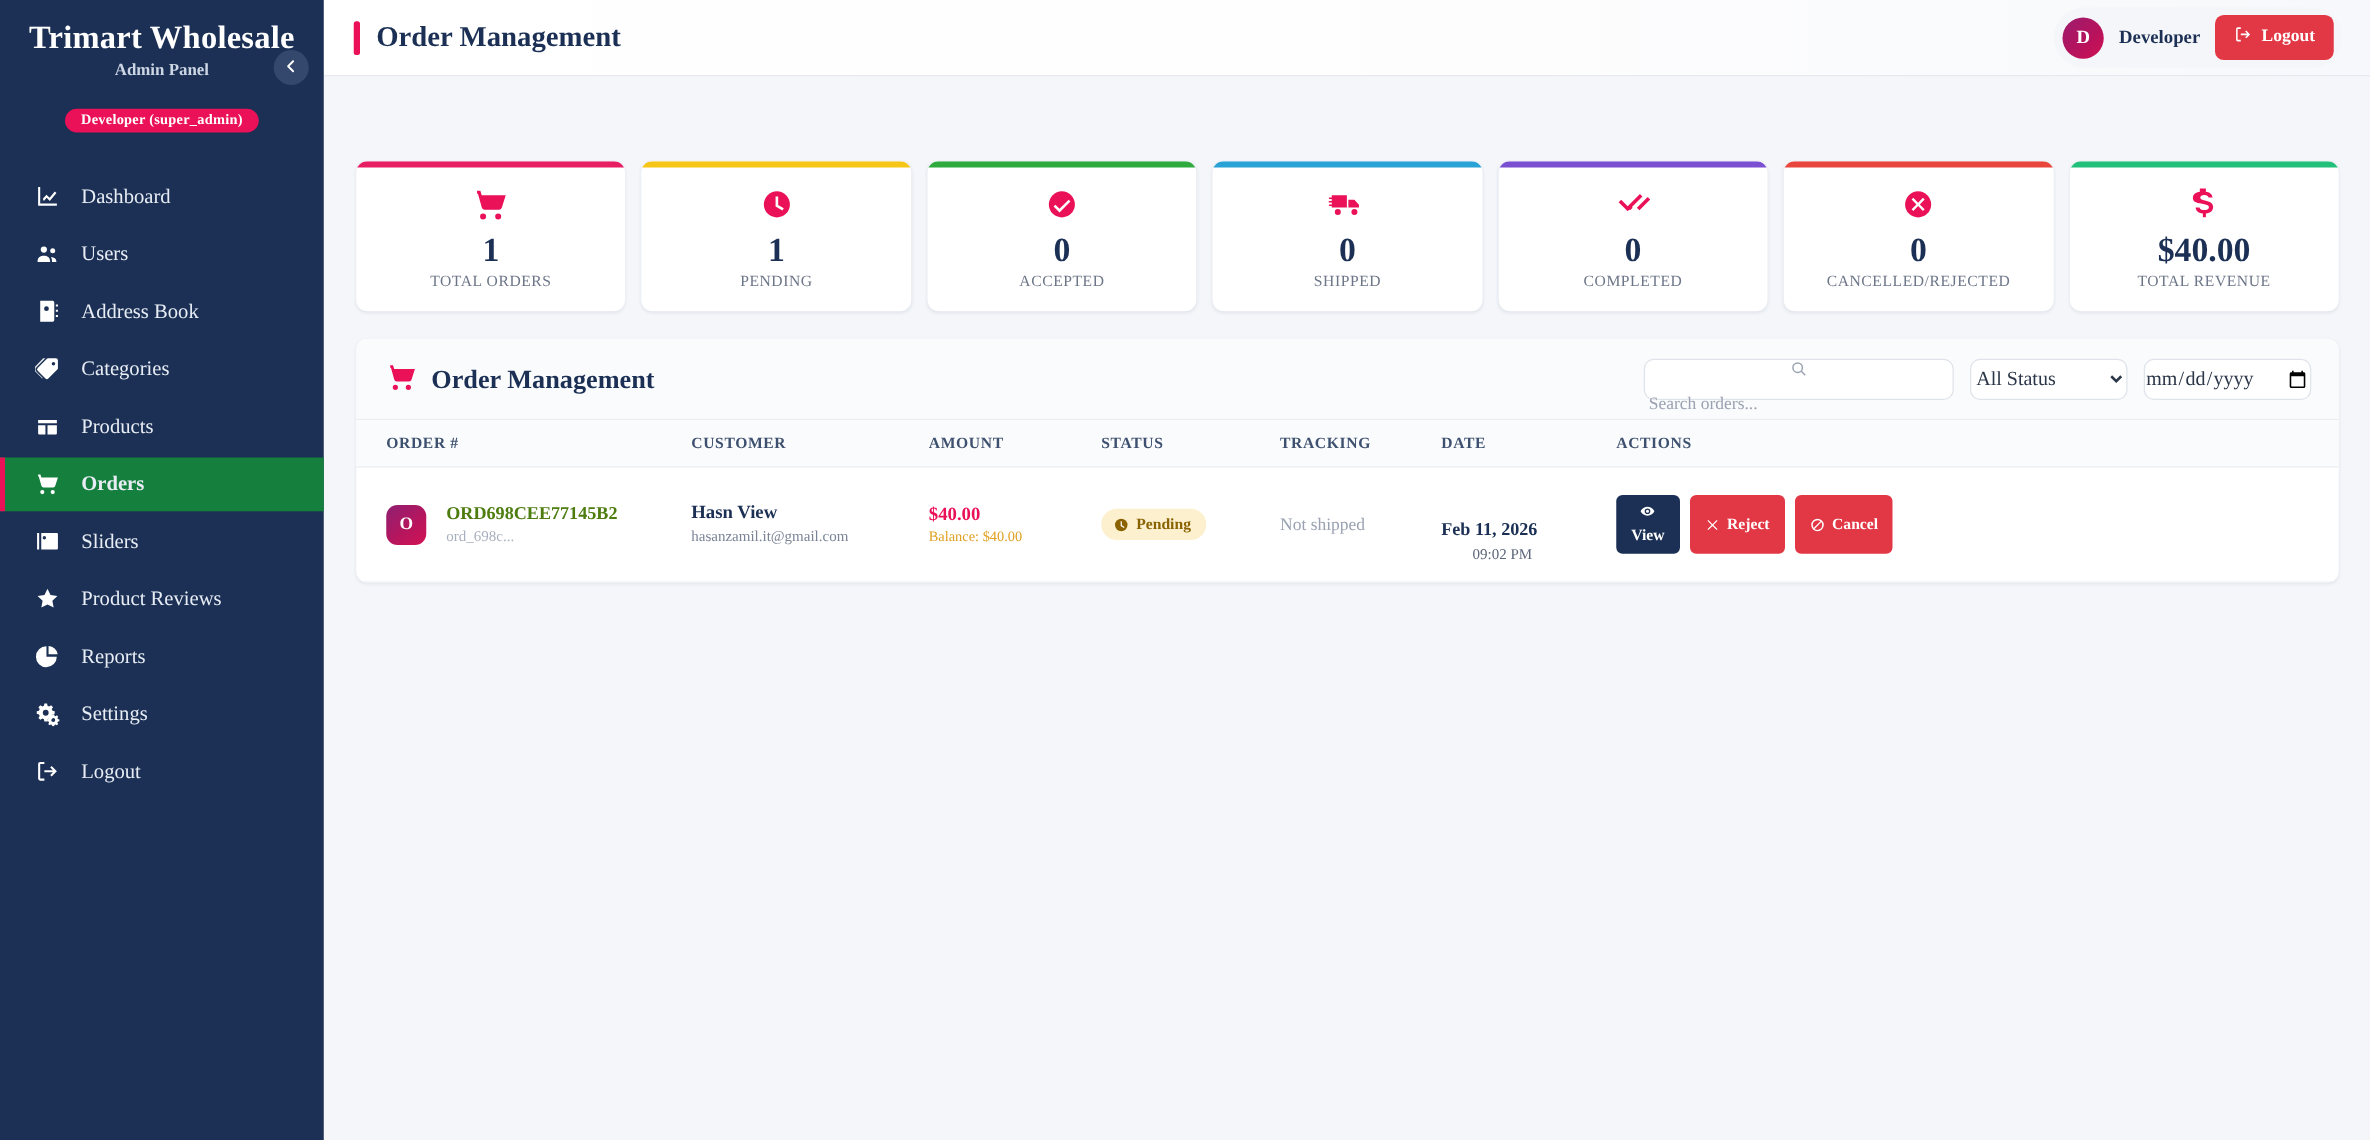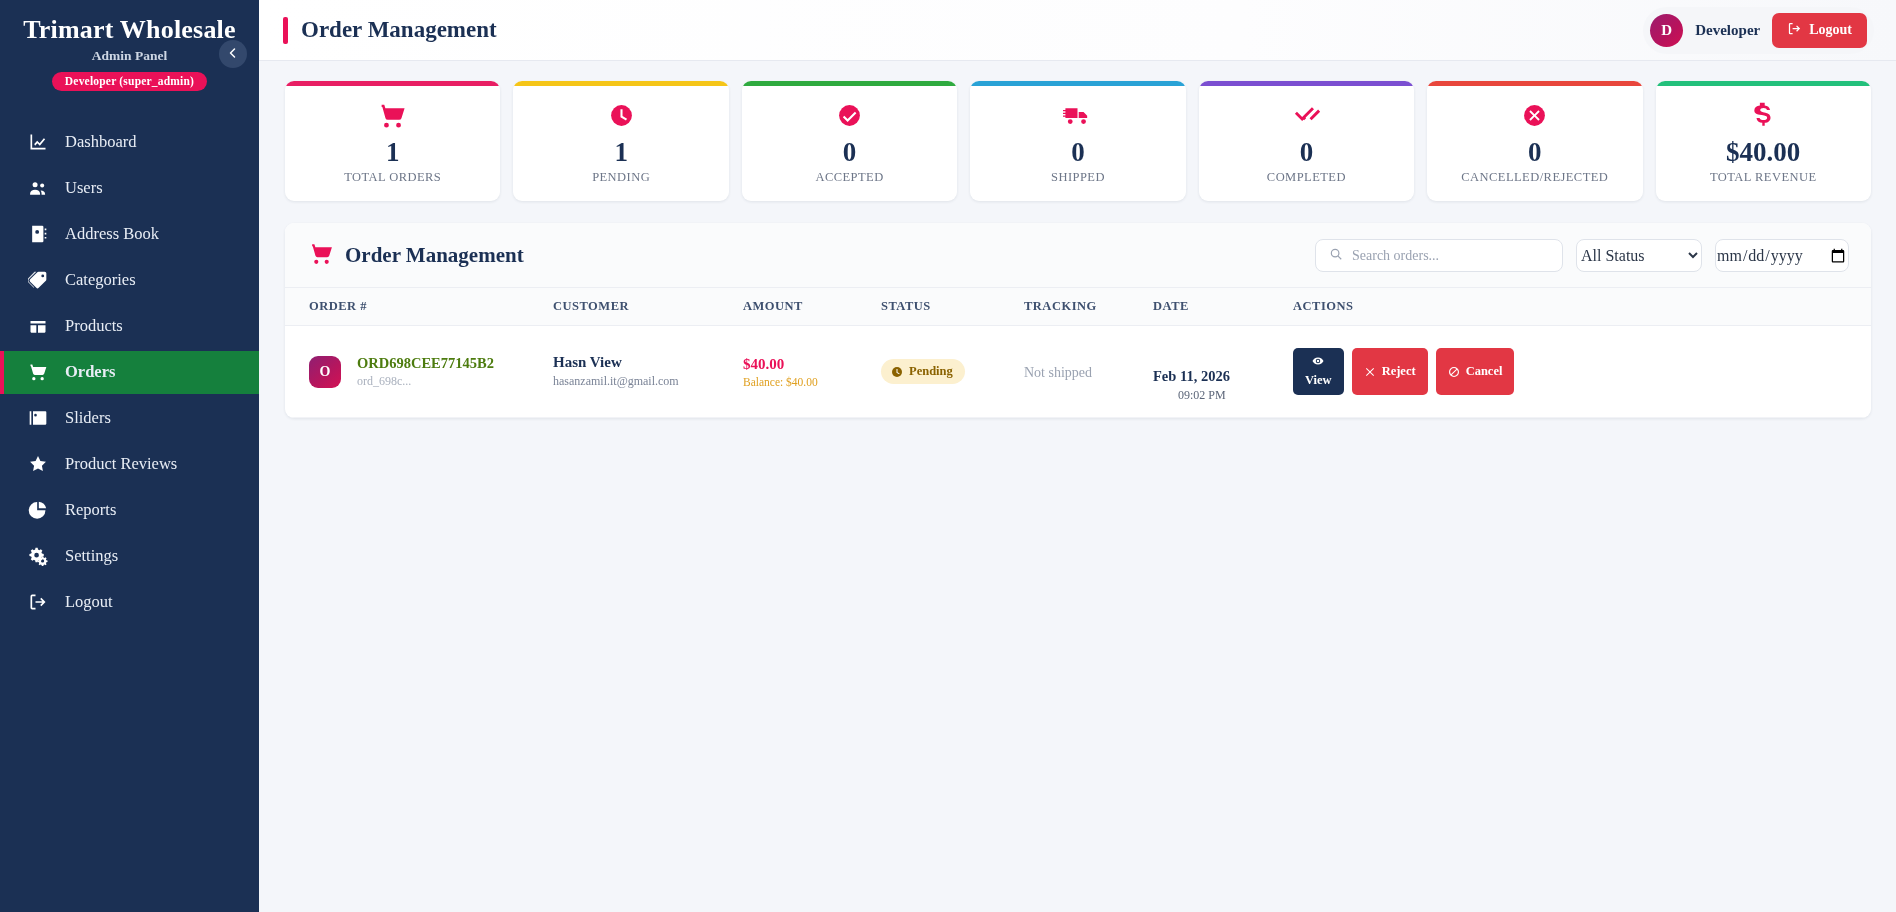--- a/index.html
+++ b/index.html
@@ -18,21 +18,21 @@
     position: relative;
     display: flex; flex-direction: column;
   }
   .brand { padding: 16px 10px 14px; text-align: center; position: relative; }
   .brand-title {
     color: #ffffff; font-size: 26px; font-weight: bold; letter-spacing: .2px;
     line-height: 1.1;
   }
   .brand-sub { color: #cdd6e4; font-size: 13.5px; font-weight: bold; margin-top: 3px; }
   .brand-badge {
-    display: inline-block; margin-top: 8px;
+    display: inline-block; margin-top: 23px;
     background: #ea1158; color: #fff;
     font-size: 11.5px; font-weight: bold;
     padding: 3px 13px 4px; border-radius: 999px;
     letter-spacing: .2px;
   }
   .collapse-btn {
     position: absolute; right: 12px; top: 40px;
     width: 28px; height: 28px; border-radius: 50%;
     background: #33486c; border: none; cursor: pointer;
     display: flex; align-items: center; justify-content: center;
@@ -51,21 +51,21 @@
     width: 24px; display: flex; align-items: center; justify-content: center;
     flex: 0 0 24px;
   }
   .nav-item .nav-icon svg { width: 20px; height: 20px; fill: #ffffff; }
   .nav-item.active {
     background: #15803d; border-left-color: #ea1158; font-weight: bold;
   }
   .nav-spacer { height: 3px; }
 
   
-  .main { flex: 1 1 auto; height: 912px; display: flex; flex-direction: column; overflow: hidden; }
+  .main { flex: 1 1 auto; height: 912px; display: flex; flex-direction: column; overflow: hidden; gap: 48px; }
 
   .topbar {
     height: 61px; flex: 0 0 61px;
     background: linear-gradient(90deg, #ffffff 0%, #fdfdfe 60%, #f7f8fb 100%);
     border-bottom: 1px solid #e6e9f0;
     display: flex; align-items: center; justify-content: space-between;
     padding: 0 22px 0 24px;
   }
   .page-title-wrap { display: flex; align-items: center; gap: 13px; }
   .title-bar { width: 5px; height: 27px; background: #ea1158; border-radius: 2px; }
@@ -123,21 +123,21 @@
     border-bottom: 1px solid #eceef3;
   }
   .panel-title { display: flex; align-items: center; gap: 11px; }
   .panel-title svg { width: 25px; height: 25px; fill: #ea1158; }
   .panel-title-text { font-size: 21px; font-weight: bold; color: #1b3054; }
 
   .panel-tools { display: flex; align-items: center; gap: 13px; }
   .search-box {
     display: flex; align-items: center; gap: 9px;
     background: #fff; border: 1px solid #dfe3ea; border-radius: 8px;
-    padding: 0 13px; height: 33px; width: 248px;
+    padding: 0 3px; height: 33px; width: 248px; flex-direction: column;
   }
   .search-box svg { width: 14px; height: 14px; fill: none; stroke: #9aa2b1; stroke-width: 2; }
   .search-box input {
     border: none; outline: none; font-size: 14px; font-family: inherit;
     color: #31405a; width: 100%; background: transparent;
   }
   .search-box input::placeholder { color: #9aa2b1; }
   select.status-select, input.date-input {
     height: 33px; border: 1px solid #dfe3ea; border-radius: 8px;
     background: #fff; font-family: inherit; font-size: 16px; color: #2b3648;

